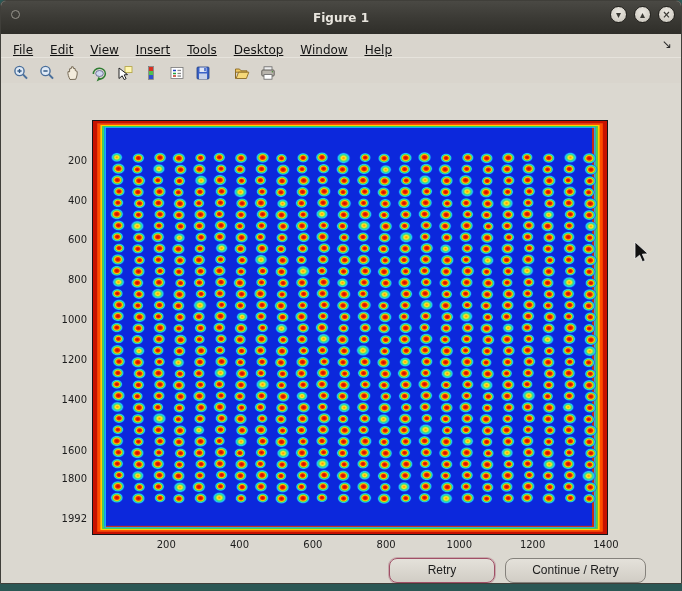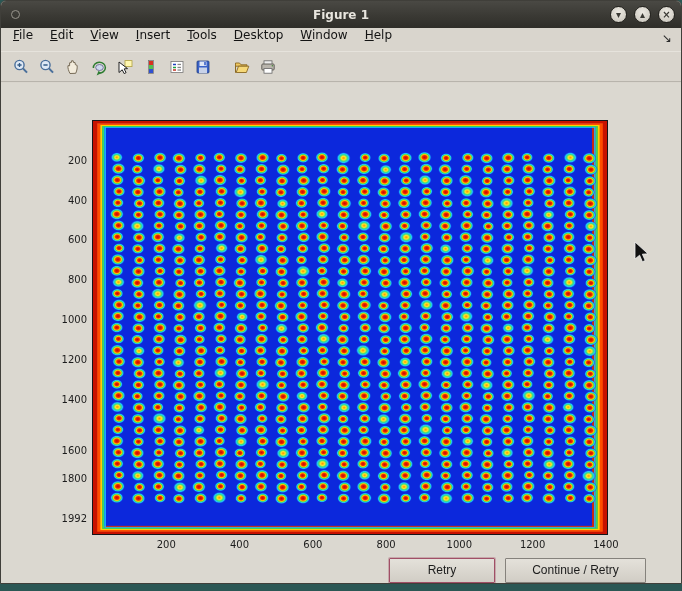--- a/index.html
+++ b/index.html
@@ -11,42 +11,42 @@
     overflow: hidden;
   }
   .window {
     position: absolute; left: 0; top: 0; width: 682px; height: 584px;
     background: #d9d5cd;
     border: 1px solid #403f3a;
     border-radius: 6px 6px 0 0;
     overflow: hidden;
   }
   .titlebar {
-    height: 27px;
+    height: 33px;
     background: linear-gradient(#4a4944, #3a3934 55%, #2f2e29);
     display: flex; align-items: center; justify-content: center;
     position: relative;
     color: #e8e5de; font-size: 12px; font-weight: bold;
   }
   .win-icon {
     position: absolute; left: 10px; top: 9px;
     width: 9px; height: 9px; border: 1.5px solid #97948c; border-radius: 50%;
   }
   .win-controls { position: absolute; right: 6px; top: 5px; display: flex; gap: 7px; }
   .win-btn {
     width: 17px; height: 17px; border-radius: 50%;
     background: radial-gradient(circle at 50% 35%, #ece9e2, #c6c2b9);
     border: 1px solid #23221e;
     color: #3a3934; font-size: 10px; line-height: 15px; text-align: center;
   }
   .menubar {
     height: 23px; background: #d9d5cd;
-    display: flex; align-items: flex-start; gap: 17px;
+    display: flex; align-items: flex-end; gap: 17px;
     padding-left: 12px; position: relative;
-    font-size: 12px; color: #141414;
+    font-size: 12px; color: #141414; text-decoration: underline;
   }
   .menu-item u { text-decoration: underline; }
   .dock-arrow { position: absolute; right: 9px; top: 3px; font-size: 12px; color: #2a2a2a; }
   .toolbar {
     height: 31px; background: #d9d5cd;
     border-top: 1px solid #e6e3dc;
     border-bottom: 1px solid #b8b4ac;
     display: flex; align-items: center; gap: 5px; padding-left: 9px;
   }
   .tool-btn { width: 21px; height: 21px; display: flex; align-items: center; justify-content: center; }
@@ -60,21 +60,21 @@
     outline: 1px solid #15151a;
     background: #0c28dc;
   }
   .axes svg { display: block; }
   .tick-y { position: absolute; left: 50px; width: 36px; text-align: right; font-size: 10px; color: #1c1c1c; }
   .tick-x { position: absolute; top: 456px; width: 44px; text-align: center; font-size: 10px; color: #1c1c1c; }
   .push-btn {
     position: absolute; top: 475px; height: 25px;
     background: linear-gradient(#e4e1da, #d1cdc5);
     font-size: 12px; color: #1c1c1c; text-align: center; line-height: 23px;
-    border-radius: 1px;
+    border-radius: 8px;
   }
   .push-btn.retry { left: 388px; width: 106px; border: 1px solid #a04f66; box-shadow: 0 0 0 1px rgba(164,80,102,.35); }
   .push-btn.continue { left: 504px; width: 141px; border: 1px solid #85827c; }
   .desktop-strip { position: absolute; left: 0; top: 584px; width: 682px; height: 7px; background: #2b5754; }
   .mouse-cursor { position: absolute; left: 634px; top: 242px; z-index: 20; pointer-events: none; }
 </style>
 </head>
 <body>
 
 <div class="window">

